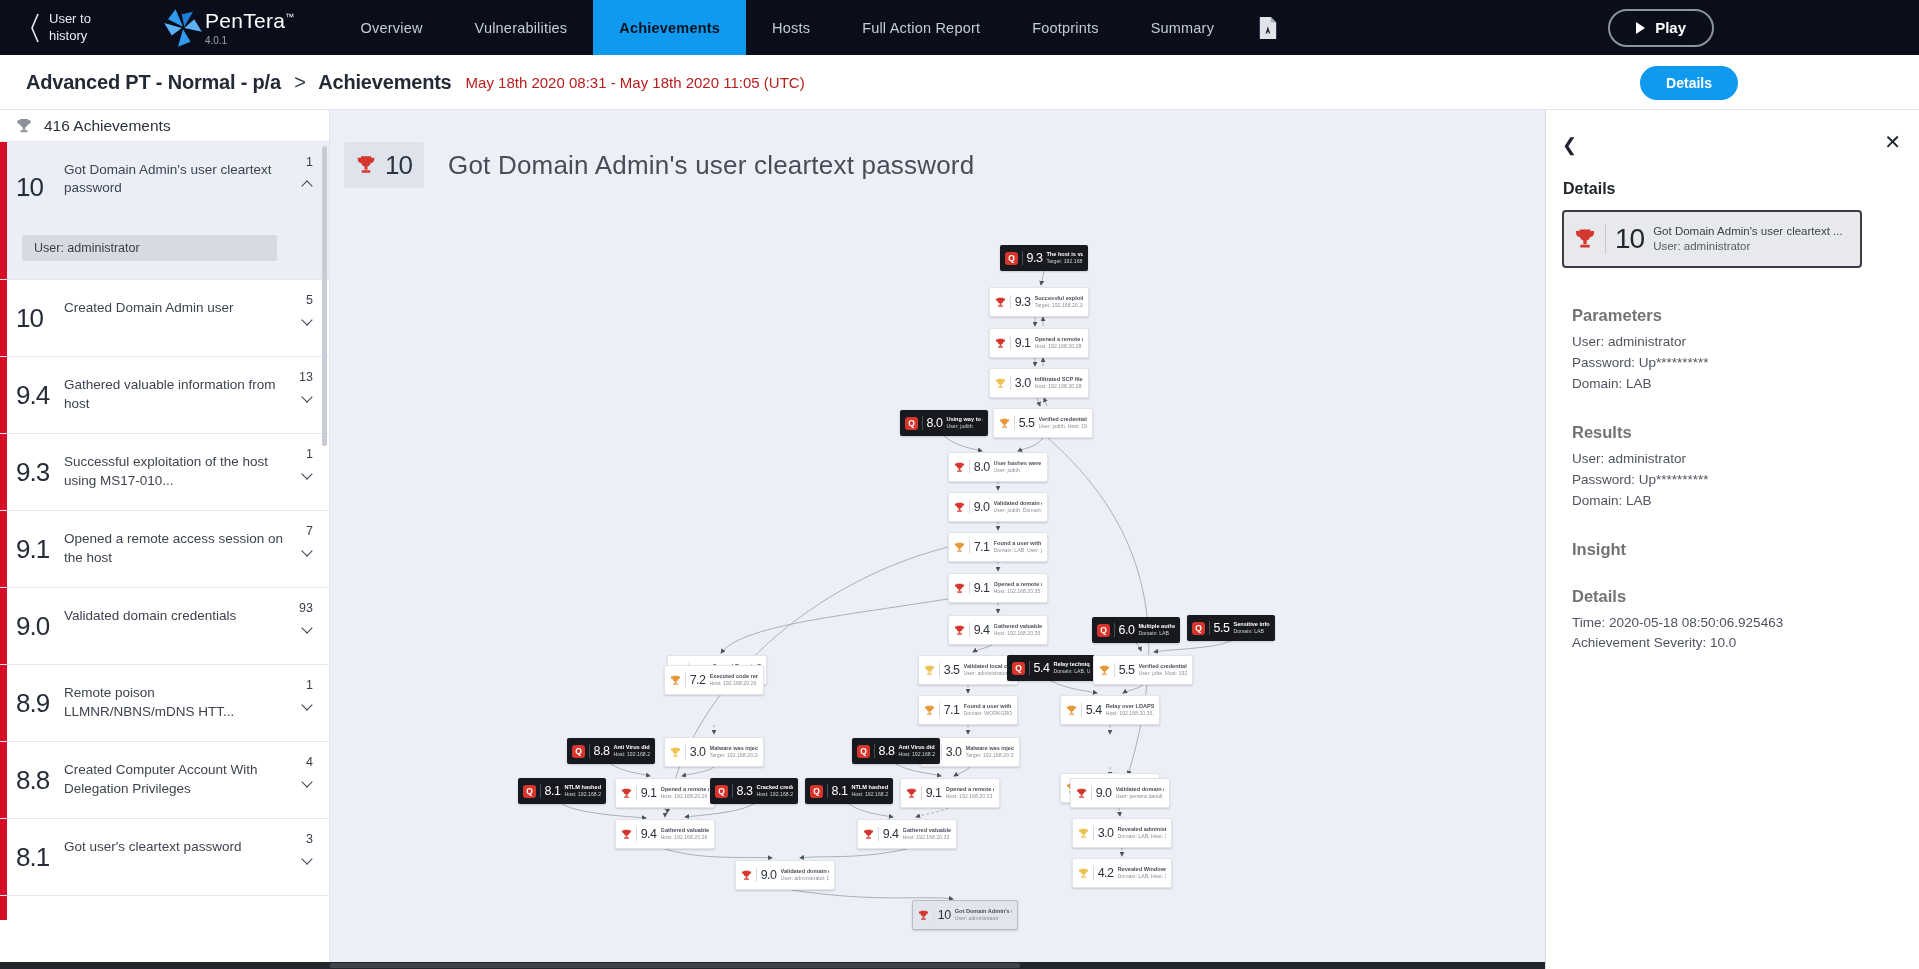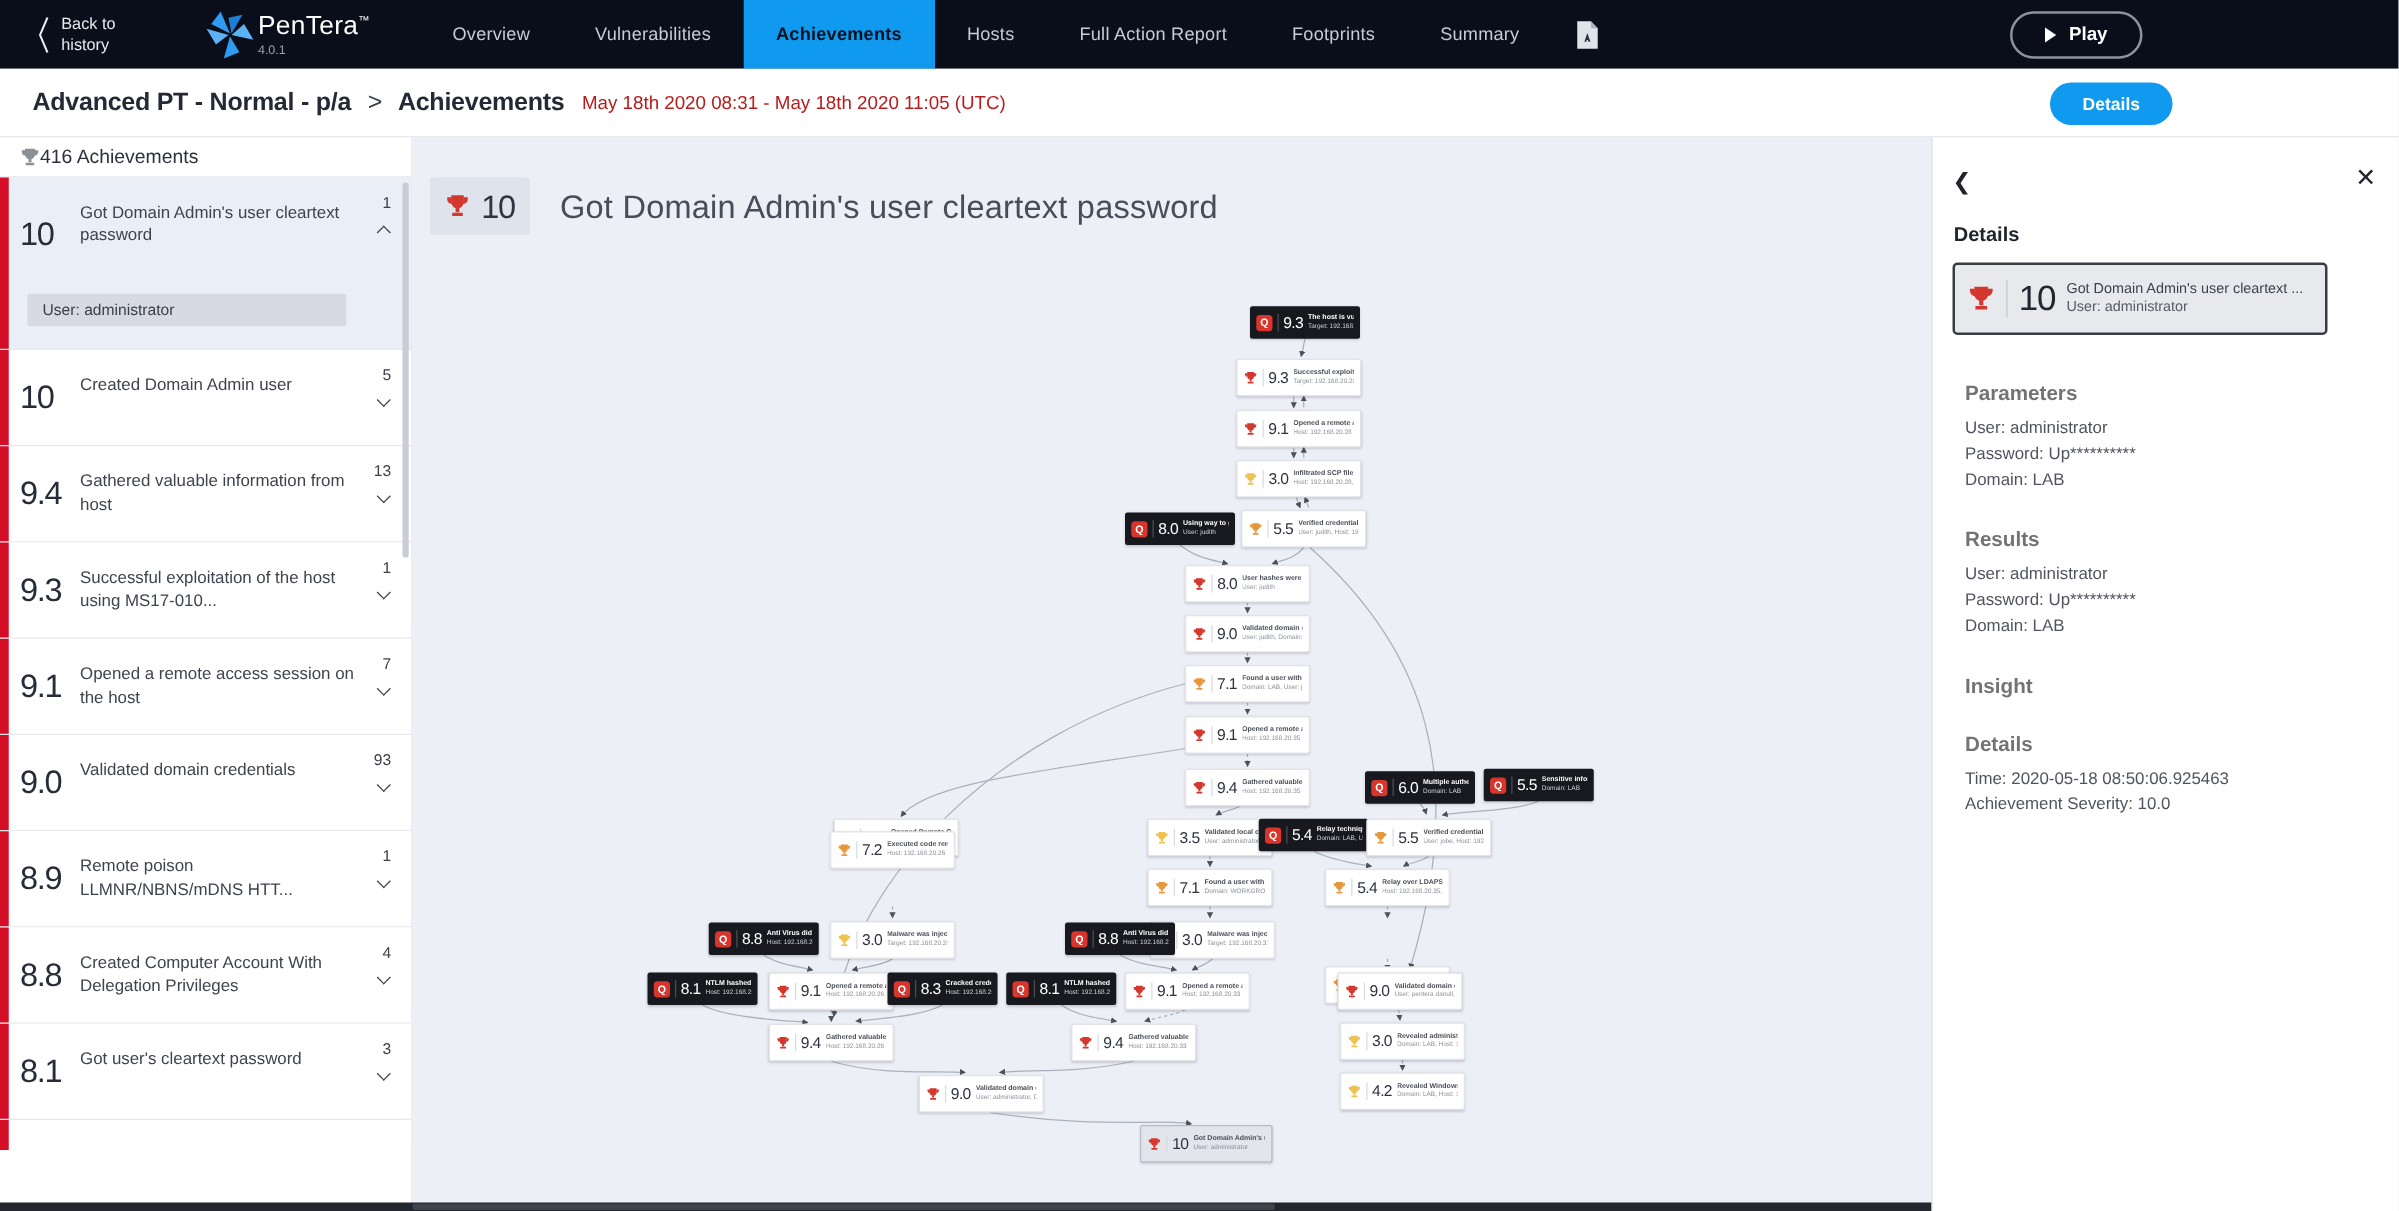--- a/index.html
+++ b/index.html
@@ -31,21 +31,21 @@
     border-bottom:1px solid #e2e4e8; display:flex; align-items:center; padding:0 26px; }
   .crumb { font-size:20px; font-weight:700; color:#242a35; letter-spacing:-.2px; white-space:nowrap; }
   .crumb .sep { margin:0 8px; font-weight:400; color:#3a404a; }
   .daterange { margin-left:14px; font-size:15px; color:#b91c1c; }
   .details-btn { position:absolute; right:181px; top:11px; background:#0f9af0; color:#fff;
     font-size:14px; font-weight:700; border:none; border-radius:17px; height:34px; padding:0 26px; cursor:pointer; }
 
   
   .sidebar { position:absolute; left:0; top:110px; width:330px; height:852px; background:#fff;
     border-right:1px solid #e3e5e9; overflow:hidden; }
-  .side-head { height:32px; display:flex; align-items:center; padding:0 0 0 16px;
+  .side-head { height:32px; display:flex; align-items:center; gap:12px; padding:0 0 0 16px;
     border-bottom:1px solid #e4e6ea; color:#2b313c; font-size:15.5px; }
   .side-item { position:relative; min-height:77px; padding:19px 44px 14px 64px;
     border-bottom:1px solid #e6e8ec; background:#fff; cursor:pointer; }
   .side-item::before { content:""; position:absolute; left:0; top:0; bottom:0; width:7px; background:#d40e26; }
   .side-item.selected { background:#eaeef7; }
   .side-item .sscore { position:absolute; left:16px; top:50%; transform:translateY(-50%);
     font-size:26px; color:#262c38; letter-spacing:-1px; }
   .side-item.selected .sscore, .side-item.tagged .sscore { top:30px; transform:none; }
   .side-item .stitle { font-size:13.5px; color:#3e444e; line-height:1.35; }
   .side-item .scount { position:absolute; right:16px; top:13px; font-size:12.5px; color:#3a404a; }
@@ -129,21 +129,21 @@
 </svg>
 
 <div class="screen">
 
   <div class="nav">
     <div class="back">
       <svg width="10" height="32" viewBox="0 0 10 32">
         <path d="M8 2 L2 16 L8 30" stroke="#e8ebef" stroke-width="1.6" fill="none"></path>
       </svg>
       <span class="btxt">
-        <span>Back to</span><br><span>history</span>
+        <span>User to</span><br><span>history</span>
       </span>
     </div>
     <div class="logo">
       <svg width="40" height="44" viewBox="0 0 32 32">
         <path d="M16 15 L10 1 L4 9 Z" fill="#2f9bf0"></path>
         <path d="M15 16 L1 12 L7 22 Z" fill="#5db2f5"></path>
         <path d="M16 17 L12 31 L22 27 Z" fill="#2f9bf0"></path>
         <path d="M17 16 L31 19 L25 9 Z" fill="#5db2f5"></path>
         <path d="M17 15 L24 3 L15 5 Z" fill="#1d7fd6"></path>
       </svg>

